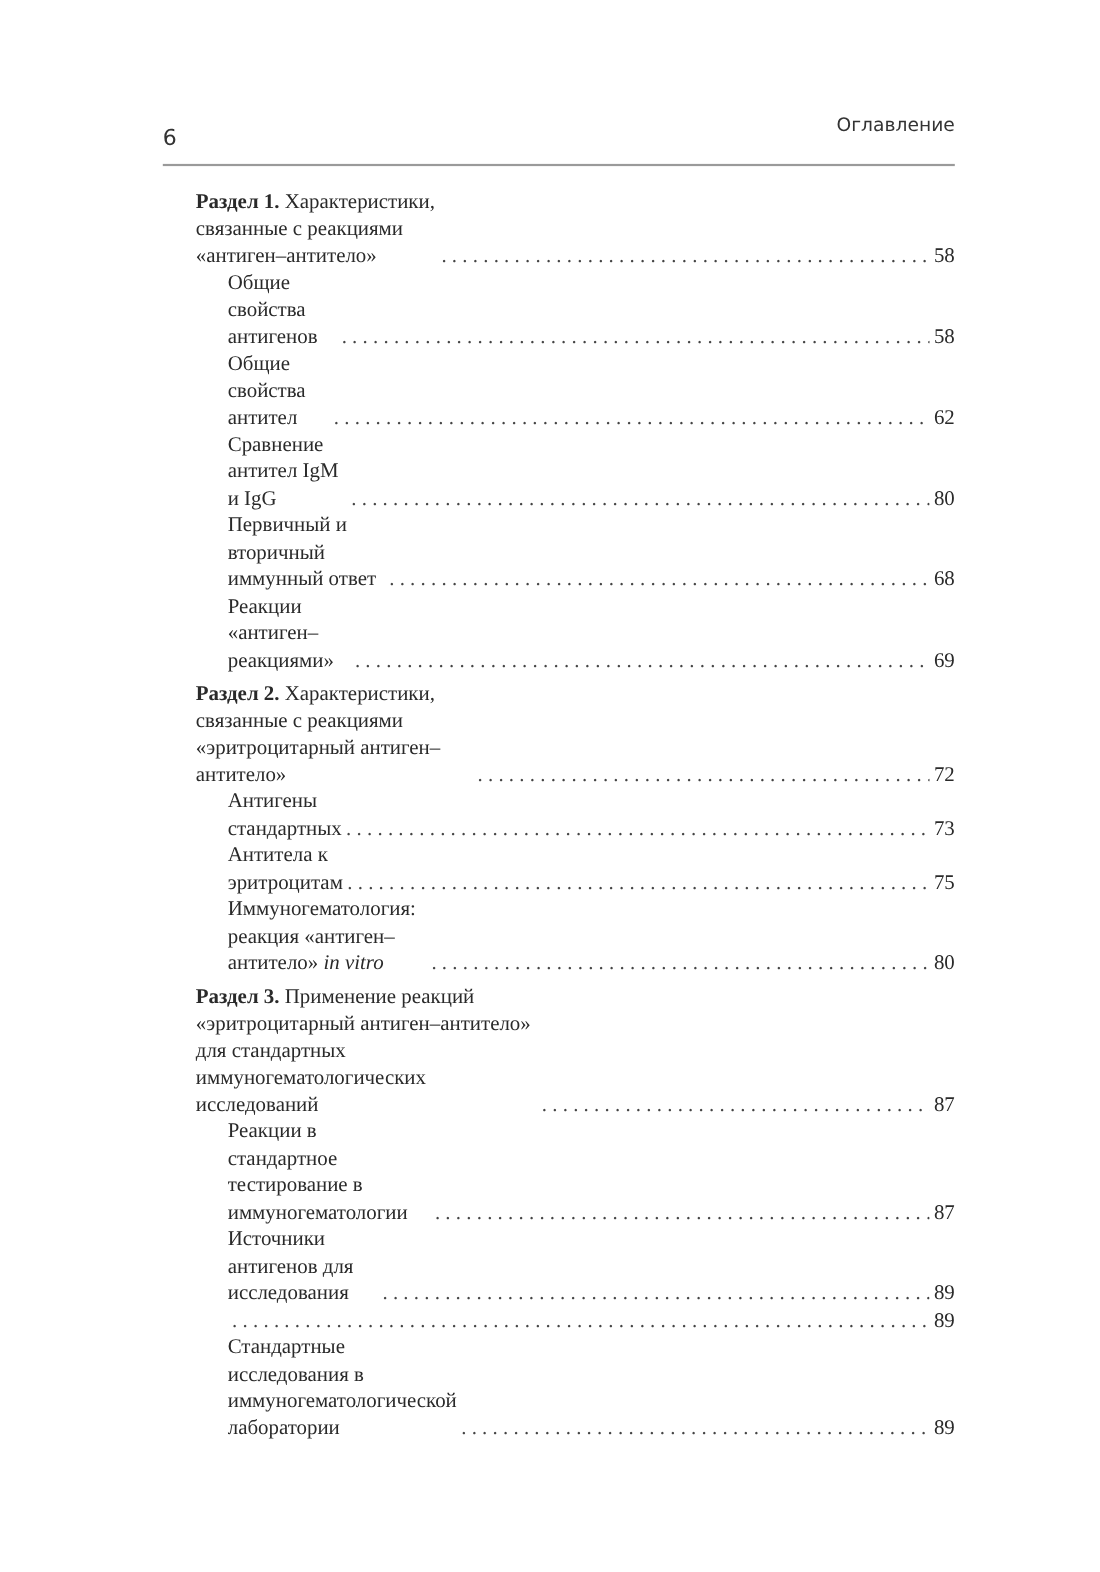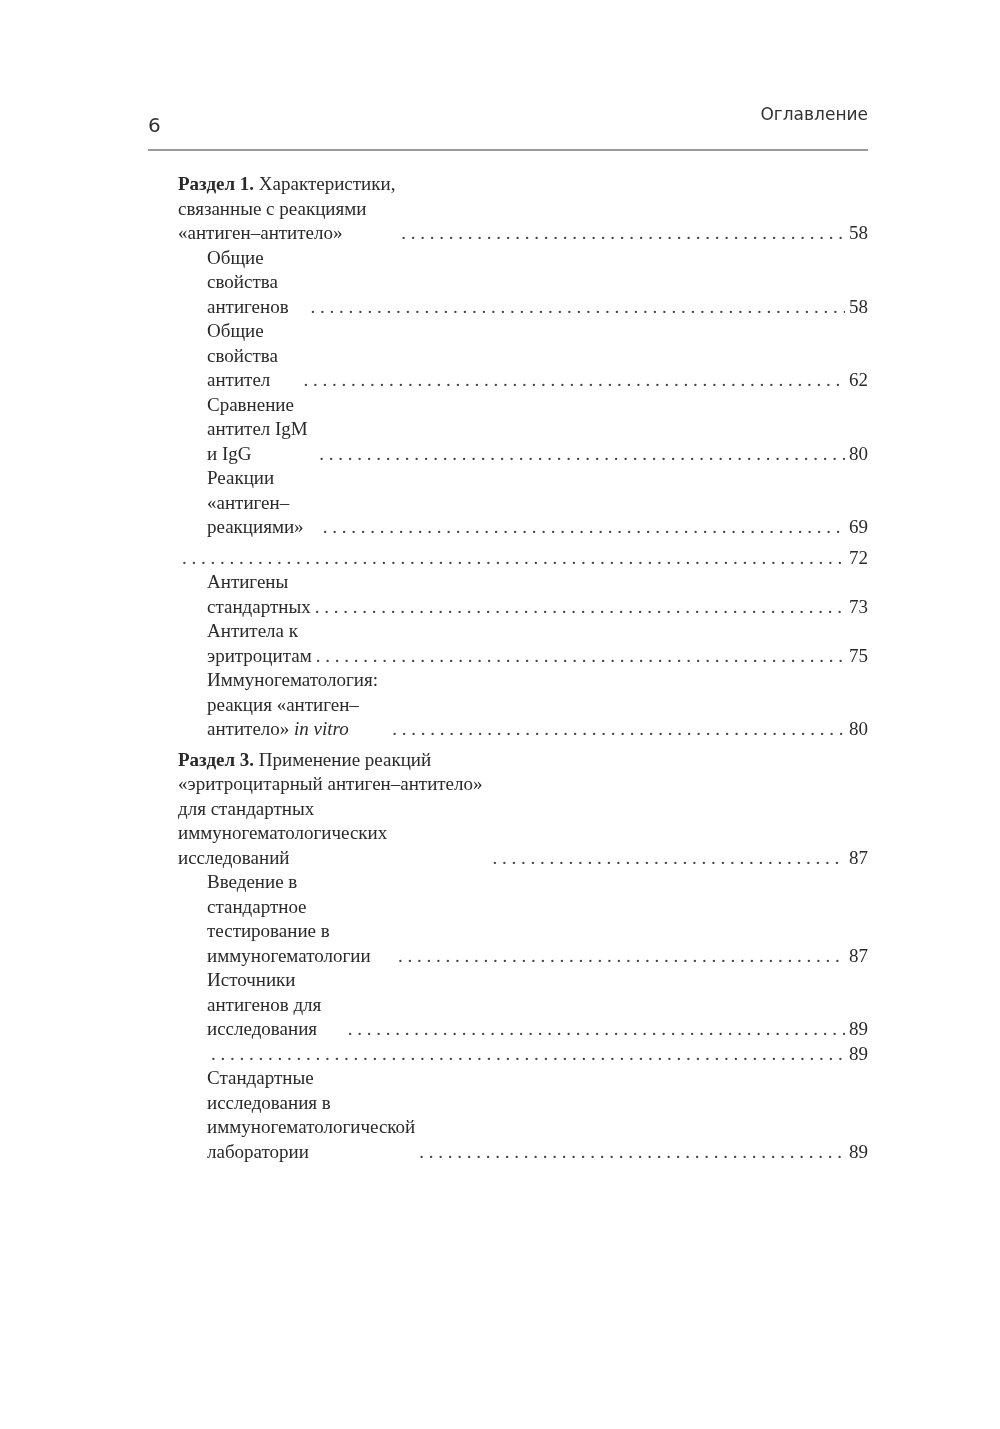--- a/index.html
+++ b/index.html
@@ -44,28 +44,34 @@
         <span class="text">Общие свойства антител</span>
         <span class="leader"></span>
         <span class="pg">62</span>
       </div>
     <div class="entry lvl-item">
         <span class="text">Сравнение антител IgM и IgG</span>
         <span class="leader"></span>
         <span class="pg">80</span>
       </div>
     <div class="entry lvl-item">
+        <span class="text">Первичный и вторичный иммунный ответ</span>
+        <span class="leader"></span>
+        <span class="pg">68</span>
+      </div>
+    <div class="entry lvl-item">
         <span class="text">Реакции «антиген–реакциями»</span>
         <span class="leader"></span>
         <span class="pg">69</span>
       </div>
   </div>
 
   <div class="group">
     <div class="entry lvl-section">
+      <span class="text"><b class="sec-label">Раздел 2.</b> <span>Характеристики, связанные с реакциями «эритроцитарный антиген–антитело»</span></span>
       <span class="leader"></span>
       <span class="pg">72</span>
     </div>
     <div class="entry lvl-item">
         <span class="text">Антигены стандартных</span>
         <span class="leader"></span>
         <span class="pg">73</span>
       </div>
     <div class="entry lvl-item">
         <span class="text">Антитела к эритроцитам</span>
@@ -79,21 +85,21 @@
       </div>
   </div>
 
   <div class="group">
     <div class="entry lvl-section" style="padding-right:0">
       <span class="text" style="max-width:600px"><b class="sec-label">Раздел 3.</b> <span>Применение реакций «эритроцитарный антиген–антитело» для стандартных иммуногематологических исследований</span></span>
       <span class="leader"></span>
       <span class="pg">87</span>
     </div>
     <div class="entry lvl-item">
-        <span class="text">Введение в стандартное тестирование в иммуногематологии</span>
+        <span class="text">Реакции в стандартное тестирование в иммуногематологии</span>
         <span class="leader"></span>
         <span class="pg">87</span>
       </div>
     <div class="entry lvl-item">
         <span class="text">Источники антигенов для исследования</span>
         <span class="leader"></span>
         <span class="pg">89</span>
       </div>
     <div class="entry lvl-item">
         <span class="leader"></span>

